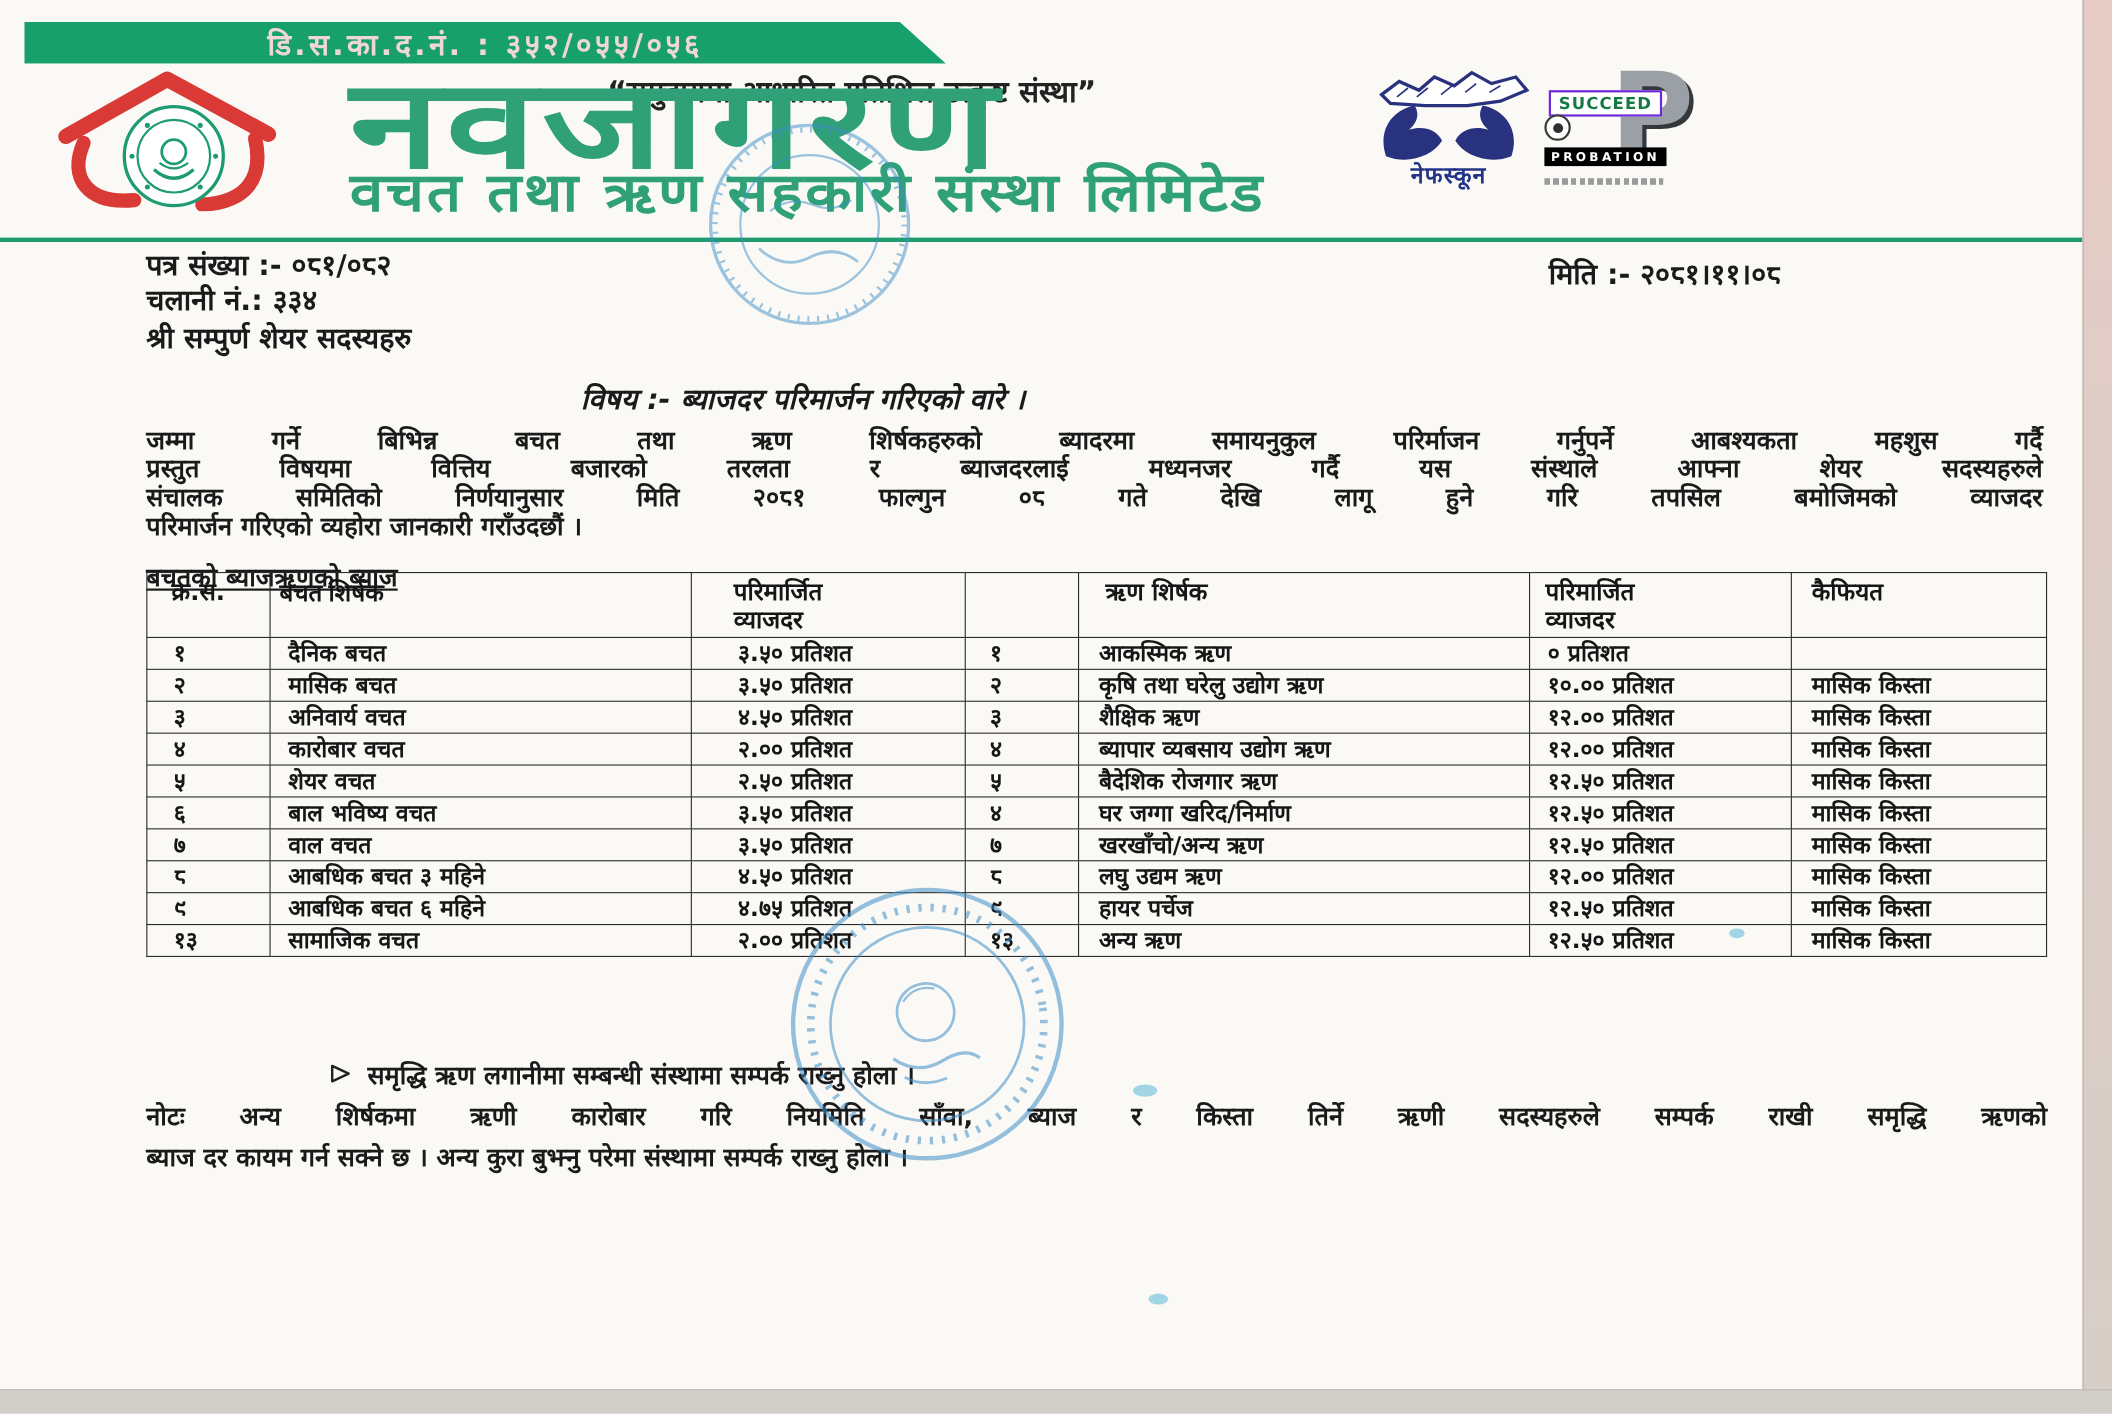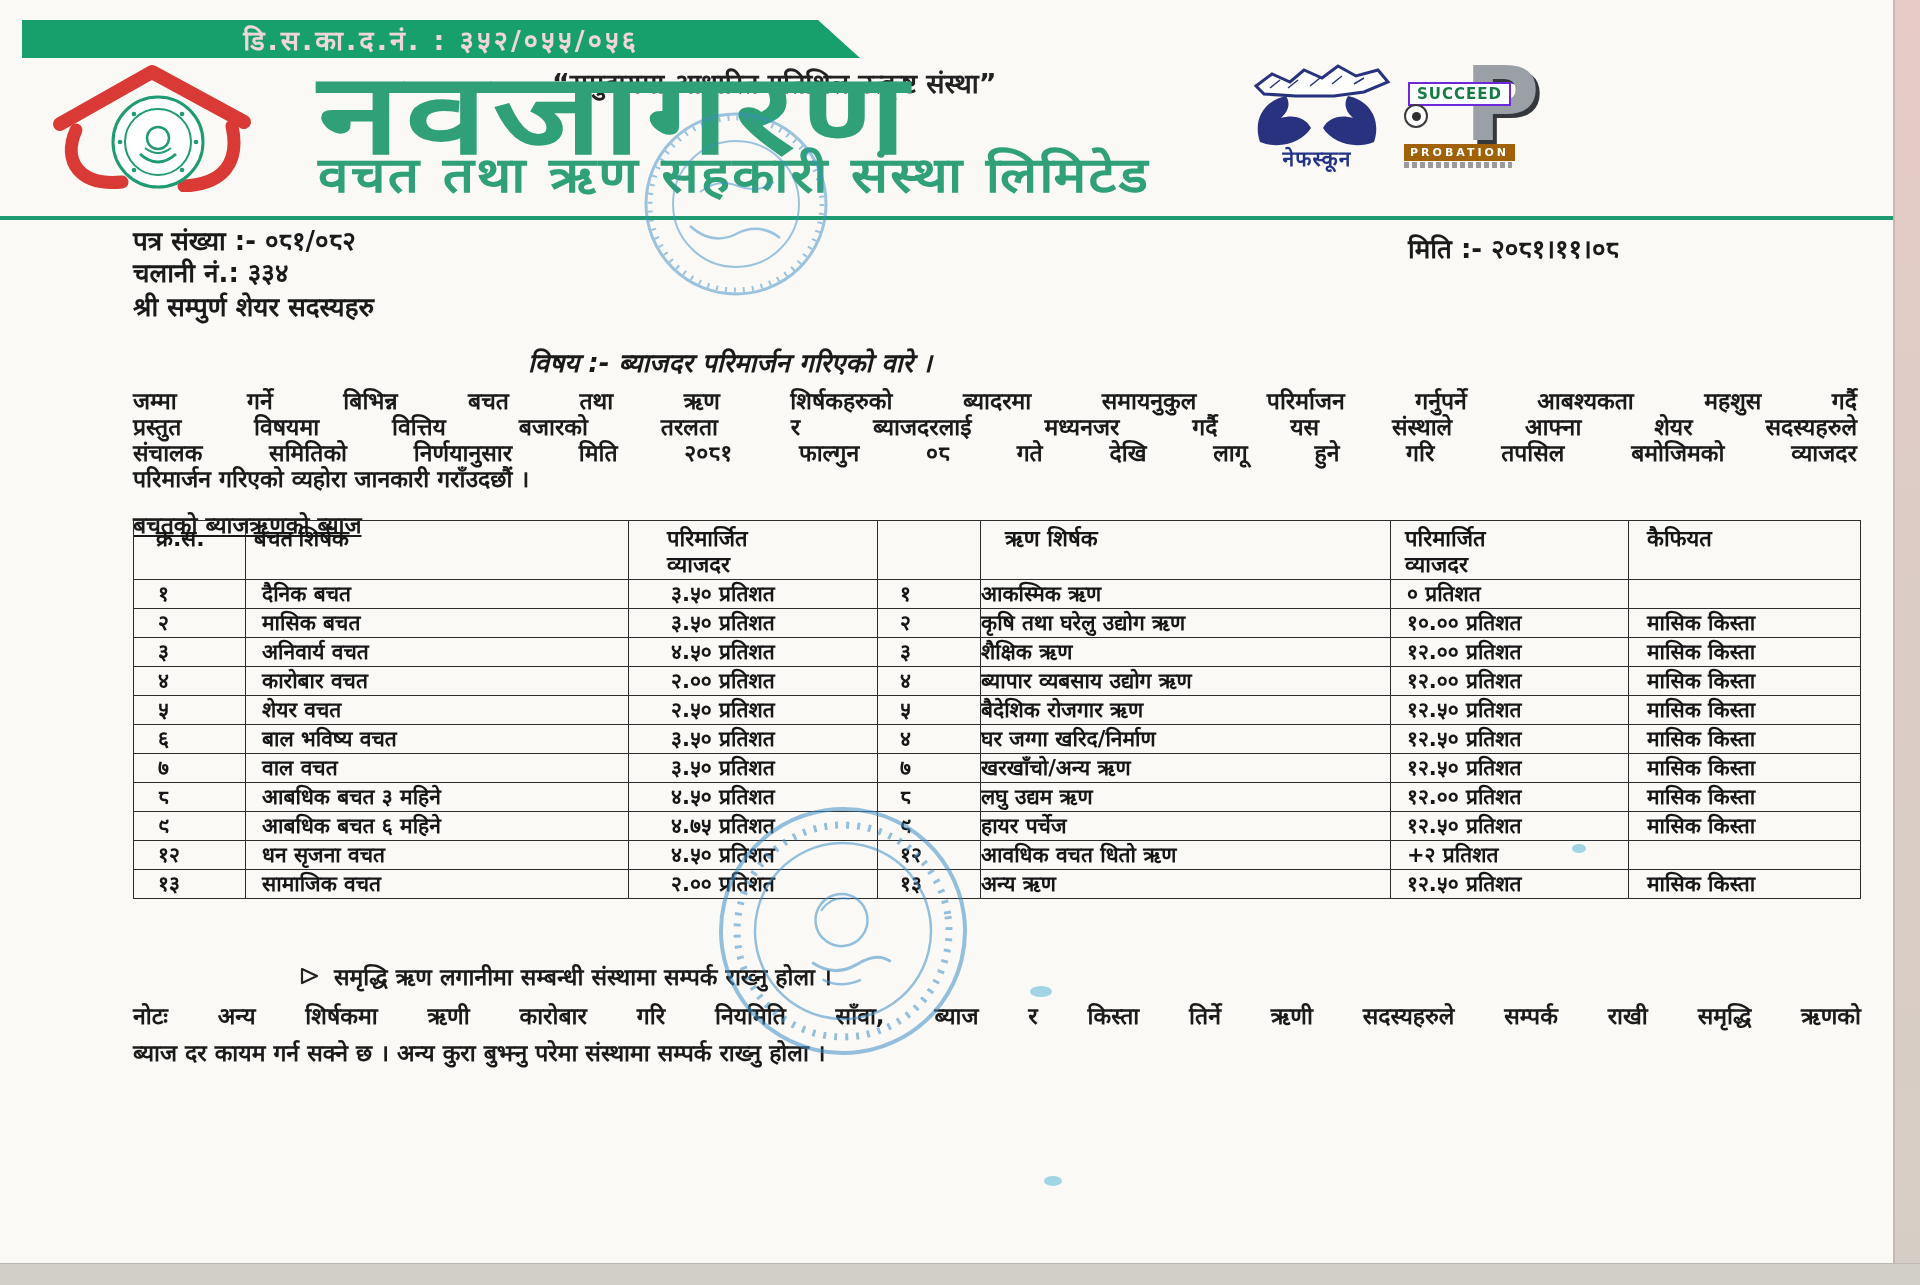--- a/index.html
+++ b/index.html
@@ -46,21 +46,21 @@
   .logo-house{position:absolute;left:46px;top:62px;width:212px;height:130px;}
   
   .logo-nefscun{position:absolute;left:1236px;top:54px;width:162px;height:116px;text-align:center;}
   .logo-nefscun .nef-label{font-size:21px;font-weight:bold;color:#233488;margin-top:-6px;letter-spacing:1px;}
   
   .logo-succeed{position:absolute;left:1402px;top:56px;width:142px;height:124px;}
   .logo-succeed .bigP{position:absolute;right:4px;top:-4px;font-size:104px;line-height:104px;font-weight:bold;
       color:#9aa0a5;text-shadow:4px 4px 0 #34383c;}
   .logo-succeed .succeed-box{position:absolute;left:6px;top:26px;border:2px solid #6d28d9;background:#fff;
       color:#157a43;font-size:15px;font-weight:bold;letter-spacing:1px;padding:1px 7px;}
-  .logo-succeed .probation-box{position:absolute;left:2px;top:88px;background:#a16207;color:#fff;
+  .logo-succeed .probation-box{position:absolute;left:2px;top:78px;background:#000000;color:#fff;
       font-size:11px;font-weight:bold;letter-spacing:3px;padding:2px 6px;}
   .logo-succeed .fist-badge{position:absolute;left:2px;top:48px;width:24px;height:24px;border-radius:50%;
       border:2px solid #3a3a3a;background:#fff;}
   .logo-succeed .fist-badge::after{content:"";position:absolute;left:6px;top:6px;width:9px;height:9px;
       border-radius:50%;background:#2f2f2f;}
   .logo-succeed .fineprint{position:absolute;left:2px;top:106px;width:108px;height:6px;
       background:repeating-linear-gradient(90deg,#9b9b9b 0 5px,transparent 5px 8px);}
 
   
   .stamp{position:absolute;pointer-events:none;z-index:6;}
@@ -90,21 +90,21 @@
   .th-saving{text-align:right;font-family:Liberation Serif, serif;}
   .th-srate,.th-lrate{line-height:25px;}
   .th-srate{padding-left:38px !important;}
   .th-loan{padding-left:24px !important;}
   .th-lrate{padding-left:14px !important;}
   .th-remark{padding-left:18px !important;}
   .rates-table td.col-sn{padding-left:24px;}
   .rates-table td.col-saving{padding-left:16px;}
   .rates-table td.col-saving_rate{padding-left:42px;}
   .rates-table td.col-loan_sn{padding-left:22px;}
-  .rates-table td.col-loan{padding-left:0;}
+  .rates-table td.col-loan{padding-left:18px;}
   .rates-table td.col-loan_rate{padding-left:16px;}
   .rates-table td.col-remark{padding-left:18px;}
 
   .bullet-line{position:absolute;left:300px;top:960px;display:flex;align-items:center;gap:14px;
       font-size:23px;font-weight:bold;}
   .note{position:absolute;left:133px;top:998px;width:1728px;font-size:23px;font-weight:bold;line-height:37px;}
   .note .jline{text-align:justify;text-align-last:justify;}
   .note .lline{text-align:left;}
 </style>
 </head>
@@ -277,29 +277,20 @@
         <tr>
           <td class="col-sn">९</td>
           <td class="col-saving">आबधिक बचत ६ महिने</td>
           <td class="col-saving_rate">४.७५ प्रतिशत</td>
           <td class="col-loan_sn">९</td>
           <td class="col-loan">हायर पर्चेज</td>
           <td class="col-loan_rate">१२.५० प्रतिशत</td>
           <td class="col-remark">मासिक किस्ता</td>
         </tr>
         <tr>
-          <td class="col-sn">१२</td>
-          <td class="col-saving">धन सृजना वचत</td>
-          <td class="col-saving_rate">४.५० प्रतिशत</td>
-          <td class="col-loan_sn">१२</td>
-          <td class="col-loan">आवधिक वचत धितो ऋण</td>
-          <td class="col-loan_rate">+२ प्रतिशत</td>
-          <td class="col-remark"></td>
-        </tr>
-        <tr>
           <td class="col-sn">१३</td>
           <td class="col-saving">सामाजिक वचत</td>
           <td class="col-saving_rate">२.०० प्रतिशत</td>
           <td class="col-loan_sn">१३</td>
           <td class="col-loan">अन्य ऋण</td>
           <td class="col-loan_rate">१२.५० प्रतिशत</td>
           <td class="col-remark">मासिक किस्ता</td>
         </tr>
       </tbody>
   </table>

